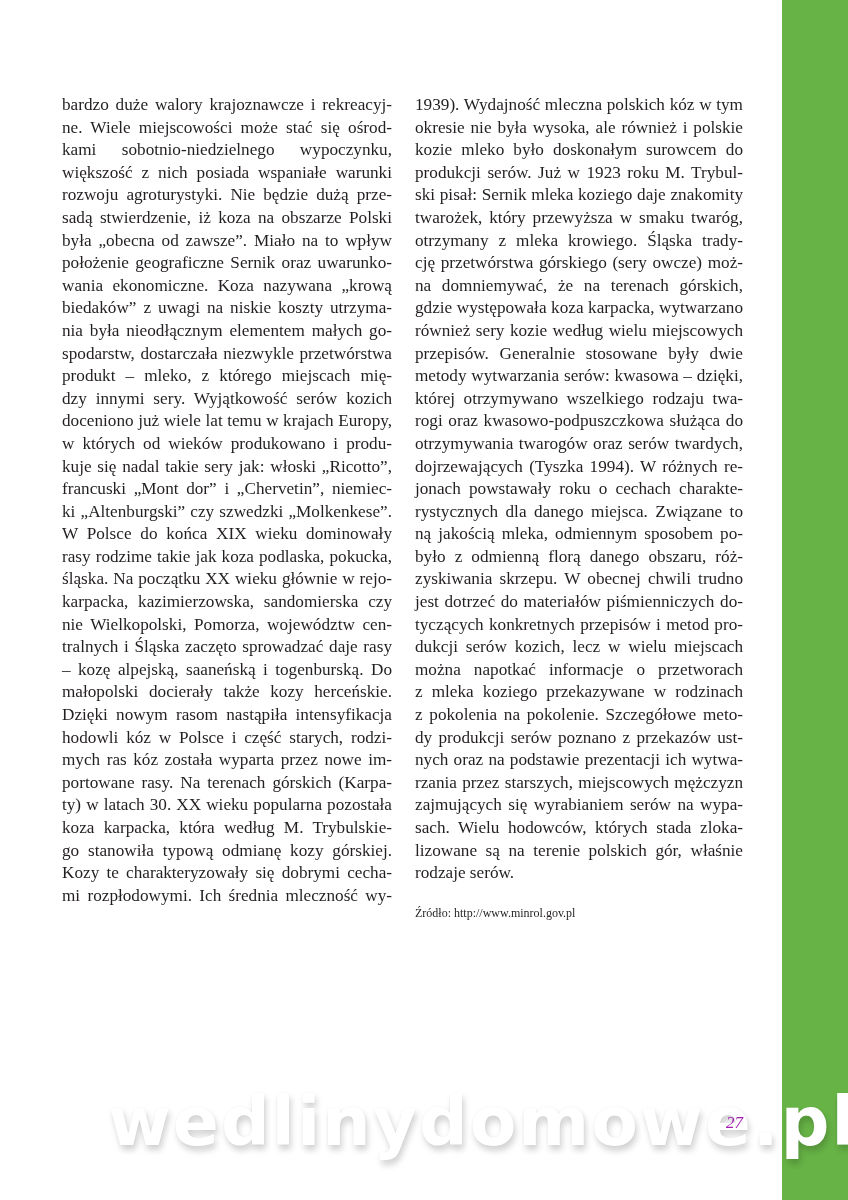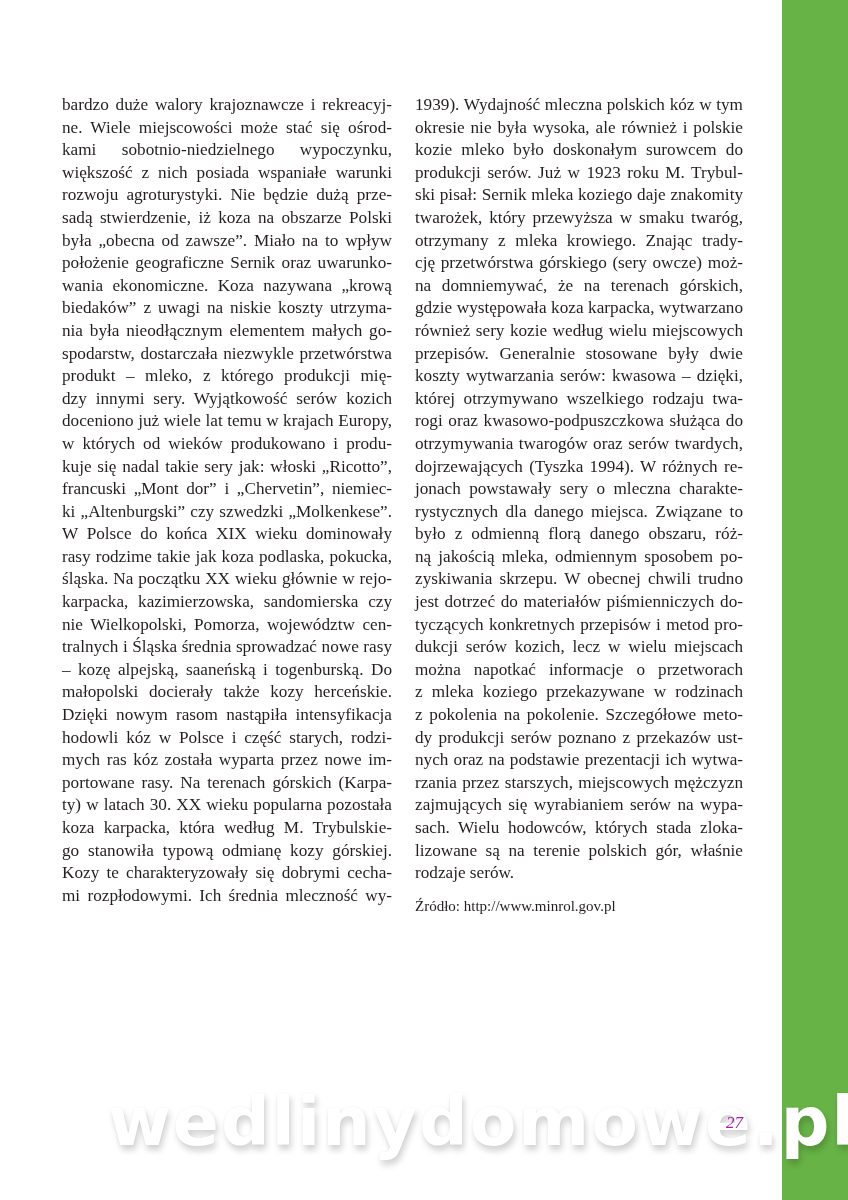--- a/index.html
+++ b/index.html
@@ -43,22 +43,22 @@
       white-space: nowrap;
       text-align: justify;
       text-align-last: justify;
       height: 22.6px;
     }
     .line.last {
       text-align-last: left;
     }
     .source {
       display: block;
-      margin-top: 11px;
-      font-size: 15px;
+      margin-top: 18px;
+      font-size: 12px;
       line-height: 20px;
       white-space: nowrap;
     }
     .watermark {
       position: absolute;
       left: 108px;
       top: 1082px;
       font-family: "DejaVu Sans", "Liberation Sans", sans-serif;
       font-weight: bold;
       font-size: 68px;
@@ -89,68 +89,68 @@
       <span class="line">kami sobotnio-niedzielnego wypoczynku,</span>
       <span class="line">większość z nich posiada wspaniałe warunki</span>
       <span class="line">rozwoju agroturystyki. Nie będzie dużą prze-</span>
       <span class="line">sadą stwierdzenie, iż koza na obszarze Polski</span>
       <span class="line">była „obecna od zawsze”. Miało na to wpływ</span>
       <span class="line">położenie geograficzne Sernik oraz uwarunko-</span>
       <span class="line">wania ekonomiczne. Koza nazywana „krową</span>
       <span class="line">biedaków” z uwagi na niskie koszty utrzyma-</span>
       <span class="line">nia była nieodłącznym elementem małych go-</span>
       <span class="line">spodarstw, dostarczała niezwykle przetwórstwa</span>
-      <span class="line">produkt – mleko, z którego produkcji mię-</span>
+      <span class="line">produkt – mleko, z którego miejscach mię-</span>
       <span class="line">dzy innymi sery. Wyjątkowość serów kozich</span>
       <span class="line">doceniono już wiele lat temu w krajach Europy,</span>
       <span class="line">w których od wieków produkowano i produ-</span>
       <span class="line">kuje się nadal takie sery jak: włoski „Ricotto”,</span>
       <span class="line">francuski „Mont dor” i „Chervetin”, niemiec-</span>
       <span class="line">ki „Altenburgski” czy szwedzki „Molkenkese”.</span>
       <span class="line">W Polsce do końca XIX wieku dominowały</span>
       <span class="line">rasy rodzime takie jak koza podlaska, pokucka,</span>
       <span class="line">śląska. Na początku XX wieku głównie w rejo-</span>
       <span class="line">karpacka, kazimierzowska, sandomierska czy</span>
       <span class="line">nie Wielkopolski, Pomorza, województw cen-</span>
-      <span class="line">tralnych i Śląska średnia sprowadzać nowe rasy</span>
+      <span class="line">tralnych i Śląska zaczęto sprowadzać daje rasy</span>
       <span class="line">– kozę alpejską, saaneńską i togenburską. Do</span>
       <span class="line">małopolski docierały także kozy herceńskie.</span>
       <span class="line">Dzięki nowym rasom nastąpiła intensyfikacja</span>
       <span class="line">hodowli kóz w Polsce i część starych, rodzi-</span>
       <span class="line">mych ras kóz została wyparta przez nowe im-</span>
       <span class="line">portowane rasy. Na terenach górskich (Karpa-</span>
       <span class="line">ty) w latach 30. XX wieku popularna pozostała</span>
       <span class="line">koza karpacka, która według M. Trybulskie-</span>
       <span class="line">go stanowiła typową odmianę kozy górskiej.</span>
       <span class="line">Kozy te charakteryzowały się dobrymi cecha-</span>
       <span class="line">mi rozpłodowymi. Ich średnia mleczność wy-</span>
     </div>
 
   <div class="column col-right" id="right-col">
       <span class="line">1939). Wydajność mleczna polskich kóz w tym</span>
       <span class="line">okresie nie była wysoka, ale również i polskie</span>
       <span class="line">kozie mleko było doskonałym surowcem do</span>
       <span class="line">produkcji serów. Już w 1923 roku M. Trybul-</span>
       <span class="line">ski pisał: Sernik mleka koziego daje znakomity</span>
       <span class="line">twarożek, który przewyższa w smaku twaróg,</span>
-      <span class="line">otrzymany z mleka krowiego. Znając trady-</span>
+      <span class="line">otrzymany z mleka krowiego. Śląska trady-</span>
       <span class="line">cję przetwórstwa górskiego (sery owcze) moż-</span>
       <span class="line">na domniemywać, że na terenach górskich,</span>
       <span class="line">gdzie występowała koza karpacka, wytwarzano</span>
       <span class="line">również sery kozie według wielu miejscowych</span>
       <span class="line">przepisów. Generalnie stosowane były dwie</span>
-      <span class="line">koszty wytwarzania serów: kwasowa – dzięki,</span>
+      <span class="line">metody wytwarzania serów: kwasowa – dzięki,</span>
       <span class="line">której otrzymywano wszelkiego rodzaju twa-</span>
       <span class="line">rogi oraz kwasowo-podpuszczkowa służąca do</span>
       <span class="line">otrzymywania twarogów oraz serów twardych,</span>
       <span class="line">dojrzewających (Tyszka 1994). W różnych re-</span>
-      <span class="line">jonach powstawały sery o mleczna charakte-</span>
+      <span class="line">jonach powstawały roku o cechach charakte-</span>
       <span class="line">rystycznych dla danego miejsca. Związane to</span>
+      <span class="line">ną jakością mleka, odmiennym sposobem po-</span>
       <span class="line">było z odmienną florą danego obszaru, róż-</span>
-      <span class="line">ną jakością mleka, odmiennym sposobem po-</span>
       <span class="line">zyskiwania skrzepu. W obecnej chwili trudno</span>
       <span class="line">jest dotrzeć do materiałów piśmienniczych do-</span>
       <span class="line">tyczących konkretnych przepisów i metod pro-</span>
       <span class="line">dukcji serów kozich, lecz w wielu miejscach</span>
       <span class="line">można napotkać informacje o przetworach</span>
       <span class="line">z mleka koziego przekazywane w rodzinach</span>
       <span class="line">z pokolenia na pokolenie. Szczegółowe meto-</span>
       <span class="line">dy produkcji serów poznano z przekazów ust-</span>
       <span class="line">nych oraz na podstawie prezentacji ich wytwa-</span>
       <span class="line">rzania przez starszych, miejscowych mężczyzn</span>

